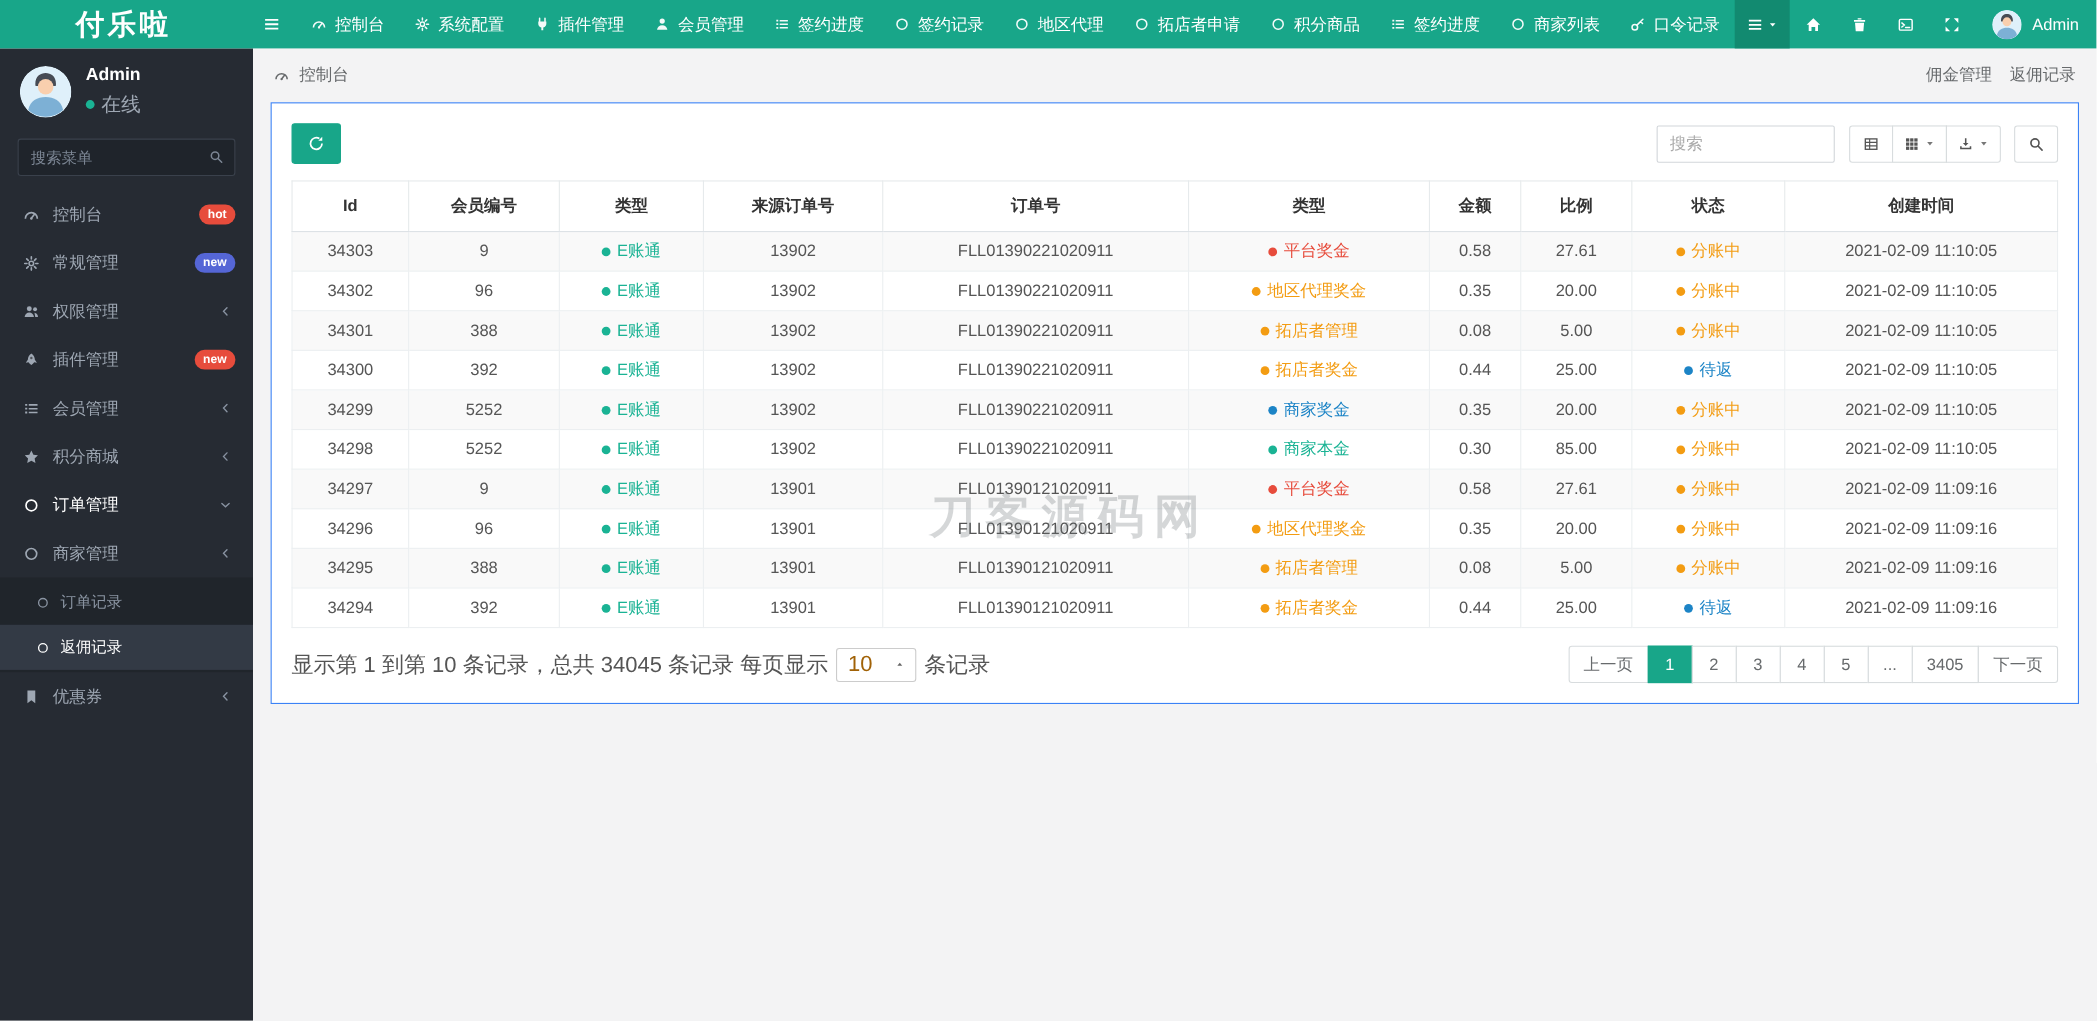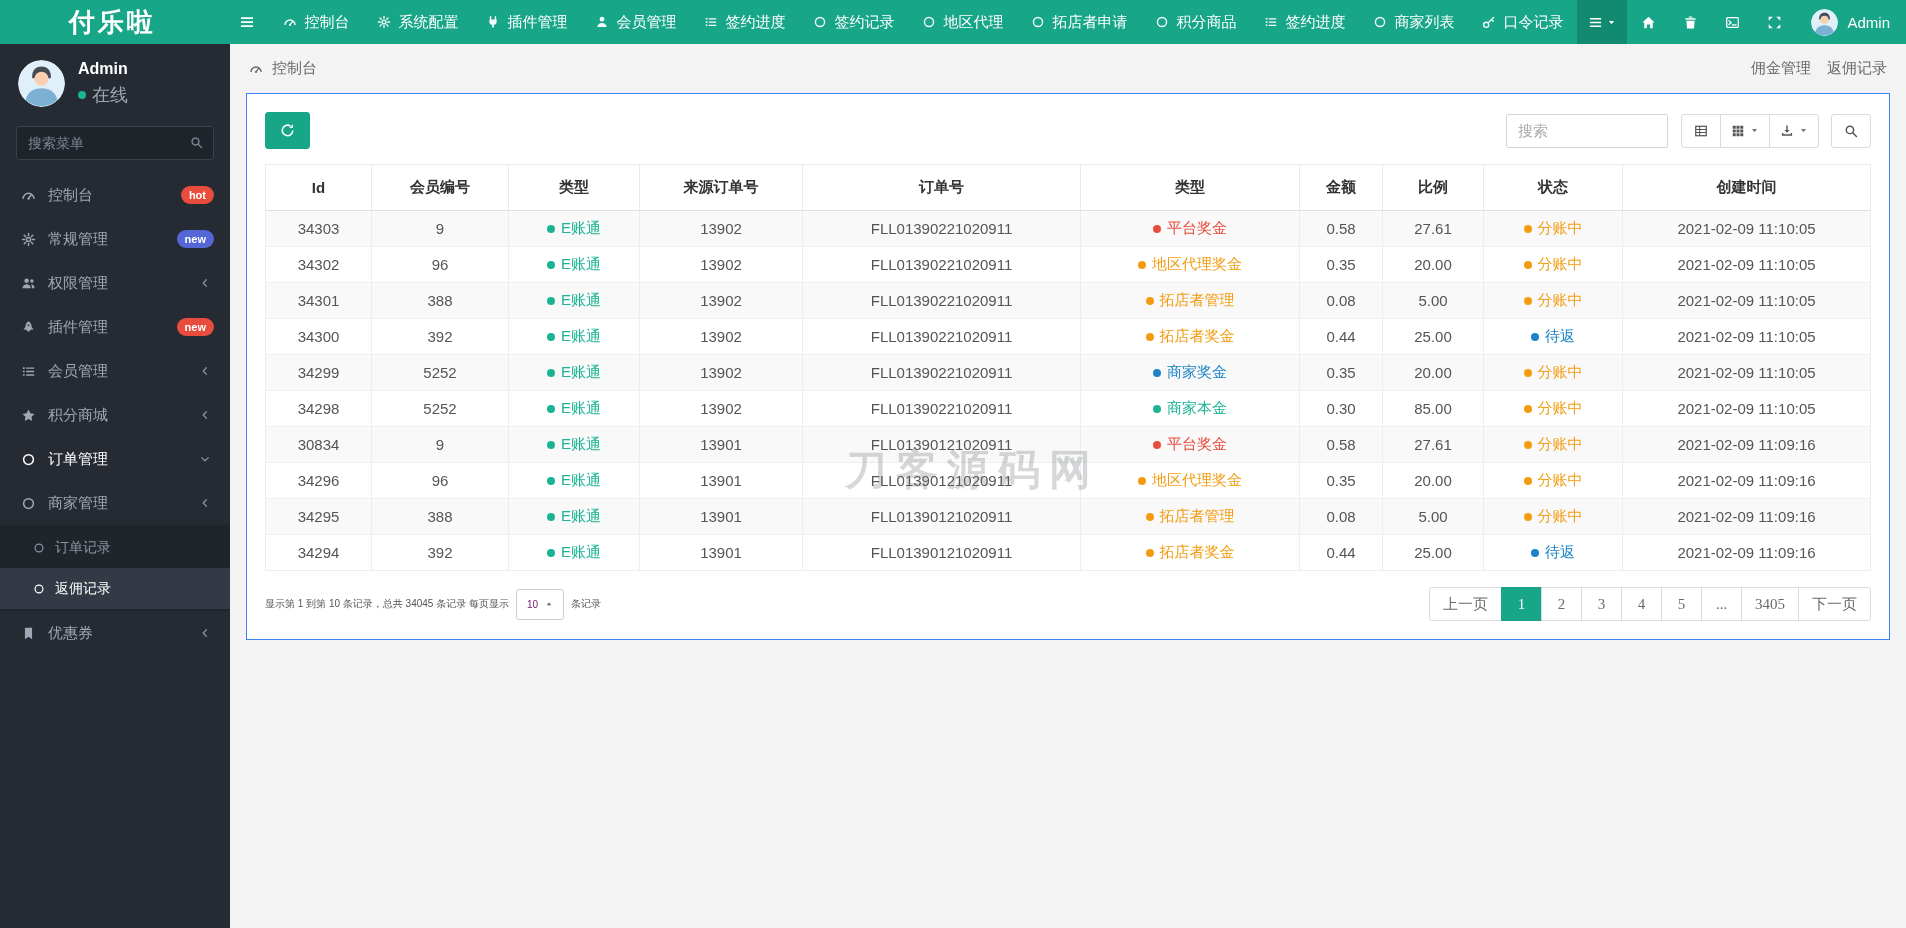--- a/index.html
+++ b/index.html
@@ -69,25 +69,25 @@
 
 .data-table{width:100%;border-collapse:collapse;margin-top:15px;table-layout:fixed}
 .data-table th{height:46px;font-size:15px;font-weight:bold;color:#333;border:1px solid #e6eaec;border-bottom:1px solid #dde2e6;text-align:center;cursor:pointer;background:#fff}
 .data-table td{height:36px;font-size:15px;color:#555;border:1px solid #eceff1;text-align:center;white-space:nowrap;overflow:hidden}
 .data-table tbody tr:nth-child(odd){background:#f9f9f9}
 .tag{display:inline-flex;align-items:center;gap:6px}
 .dot{width:8px;height:8px;border-radius:50%;background:currentColor;display:inline-block}
 .c-green{color:#1ab394}.c-red{color:#e74c3c}.c-orange{color:#f39c12}.c-blue{color:#1c84c6}
 
 .table-footer{display:flex;align-items:center;margin-top:16px}
-.summary{display:flex;align-items:center;gap:7px;font-size:10px;color:#555}
-.pagesize-btn{display:inline-flex;align-items:center;gap:7px;height:31px;padding:0 10px;border:1px solid #ccc;border-radius:3px;cursor:pointer;color:#701a75;background:#fff}
+.summary{display:flex;align-items:center;gap:7px;font-size:20px;color:#555}
+.pagesize-btn{display:inline-flex;align-items:center;gap:21px;height:31px;padding:0 10px;border:1px solid #ccc;border-radius:3px;cursor:pointer;color:#a16207;background:#fff}
 .pagesize-btn .icon{font-size:8px;color:#666}
 .pagination{margin-left:auto;display:flex}
-.page-btn{min-width:41px;height:34px;padding:0 13px;background:#fff;border:1px solid #d8dcde;color:#676a6c;font-size:15px;display:flex;align-items:center;justify-content:center;cursor:pointer;margin-left:-1px;font-family:Liberation Serif, serif}
+.page-btn{min-width:41px;height:34px;padding:0 13px;background:#fff;border:1px solid #d8dcde;color:#676a6c;font-size:15px;display:flex;align-items:center;justify-content:center;cursor:pointer;margin-left:-1px;font-family:Liberation Sans, sans-serif}
 .page-btn:first-child{margin-left:0;border-radius:3px 0 0 3px}
 .page-btn:last-child{border-radius:0 3px 3px 0}
 .page-btn.active{background:#18a689;border-color:#18a689;color:#fff}
 .watermark{position:absolute;left:615px;top:398px;font-size:42px;font-weight:bold;letter-spacing:9px;color:rgba(105,110,115,0.28);pointer-events:none;white-space:nowrap;z-index:5}
 </style>
 </head>
 <body>
 
 <div class="app">
 
@@ -605,21 +605,21 @@
               <td><span class="tag c-green"><span class="dot"></span>E账通</span></td>
               <td>13902</td>
               <td>FLL01390221020911</td>
               <td><span class="tag c-green"><span class="dot"></span>商家本金</span></td>
               <td>0.30</td>
               <td>85.00</td>
               <td><span class="tag c-orange"><span class="dot"></span>分账中</span></td>
               <td>2021-02-09 11:10:05</td>
             </tr>
             <tr>
-              <td>30834</td>
+              <td>34297</td>
               <td>9</td>
               <td><span class="tag c-green"><span class="dot"></span>E账通</span></td>
               <td>13901</td>
               <td>FLL01390121020911</td>
               <td><span class="tag c-red"><span class="dot"></span>平台奖金</span></td>
               <td>0.58</td>
               <td>27.61</td>
               <td><span class="tag c-orange"><span class="dot"></span>分账中</span></td>
               <td>2021-02-09 11:09:16</td>
             </tr>

